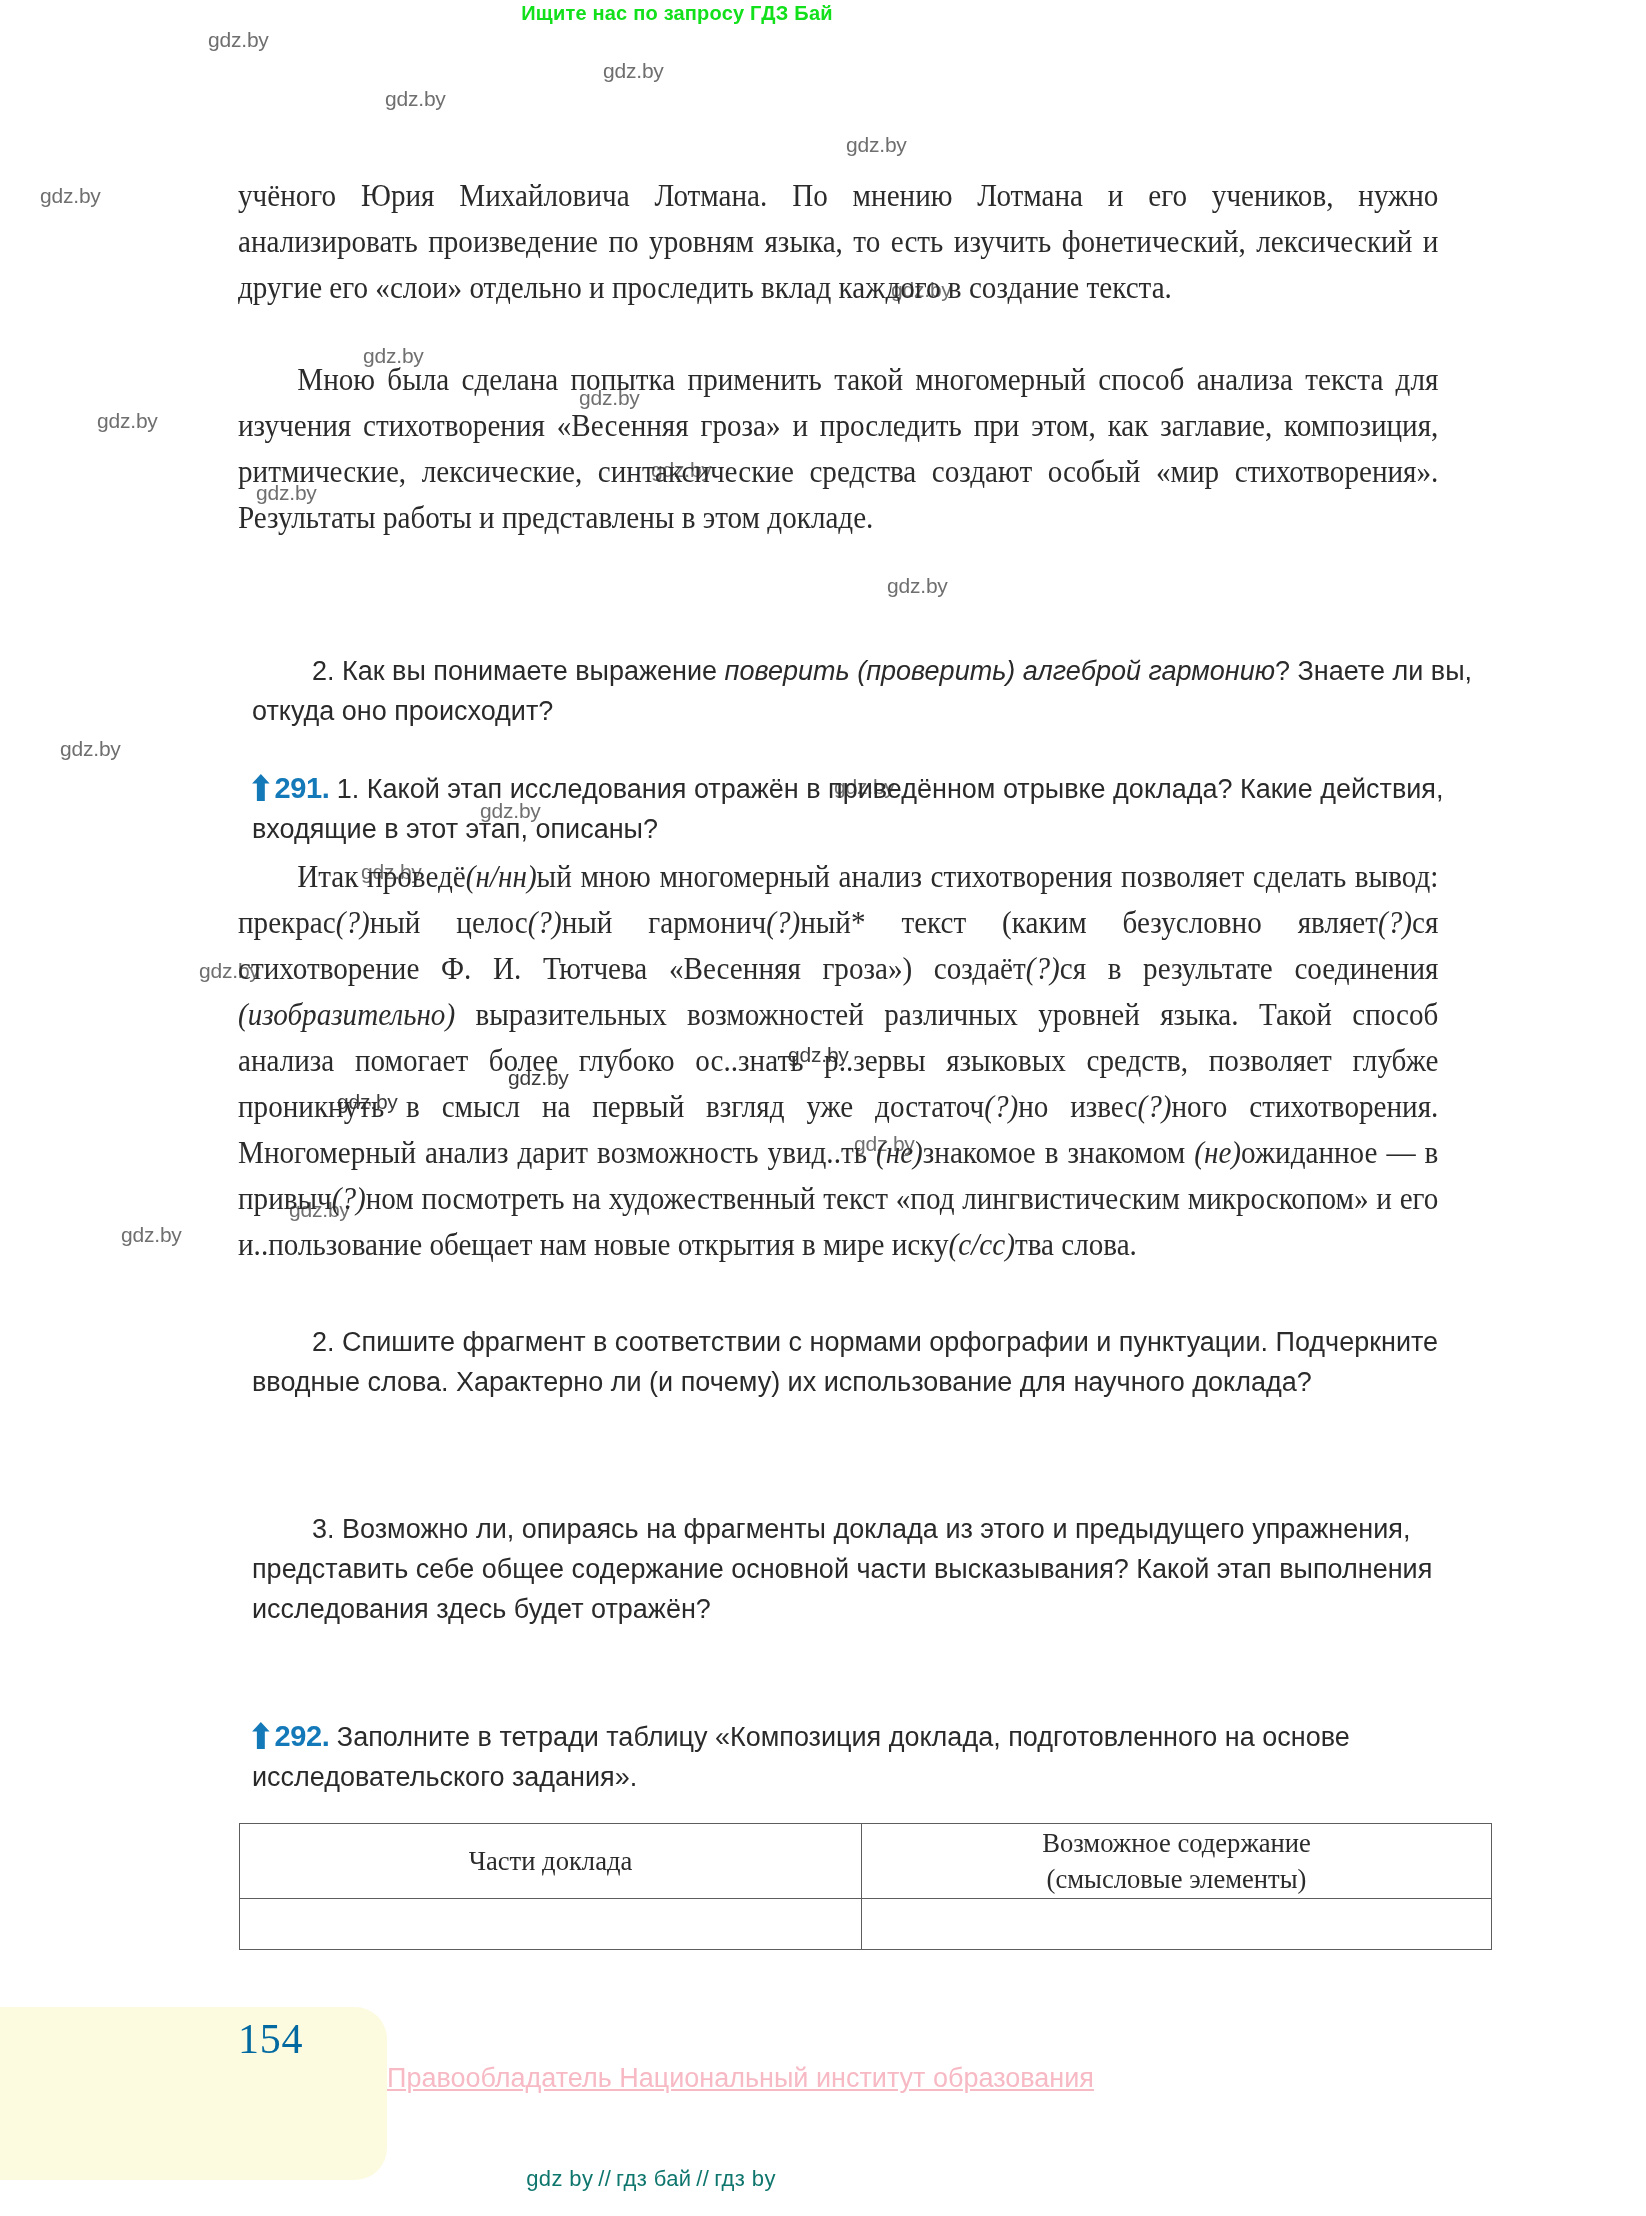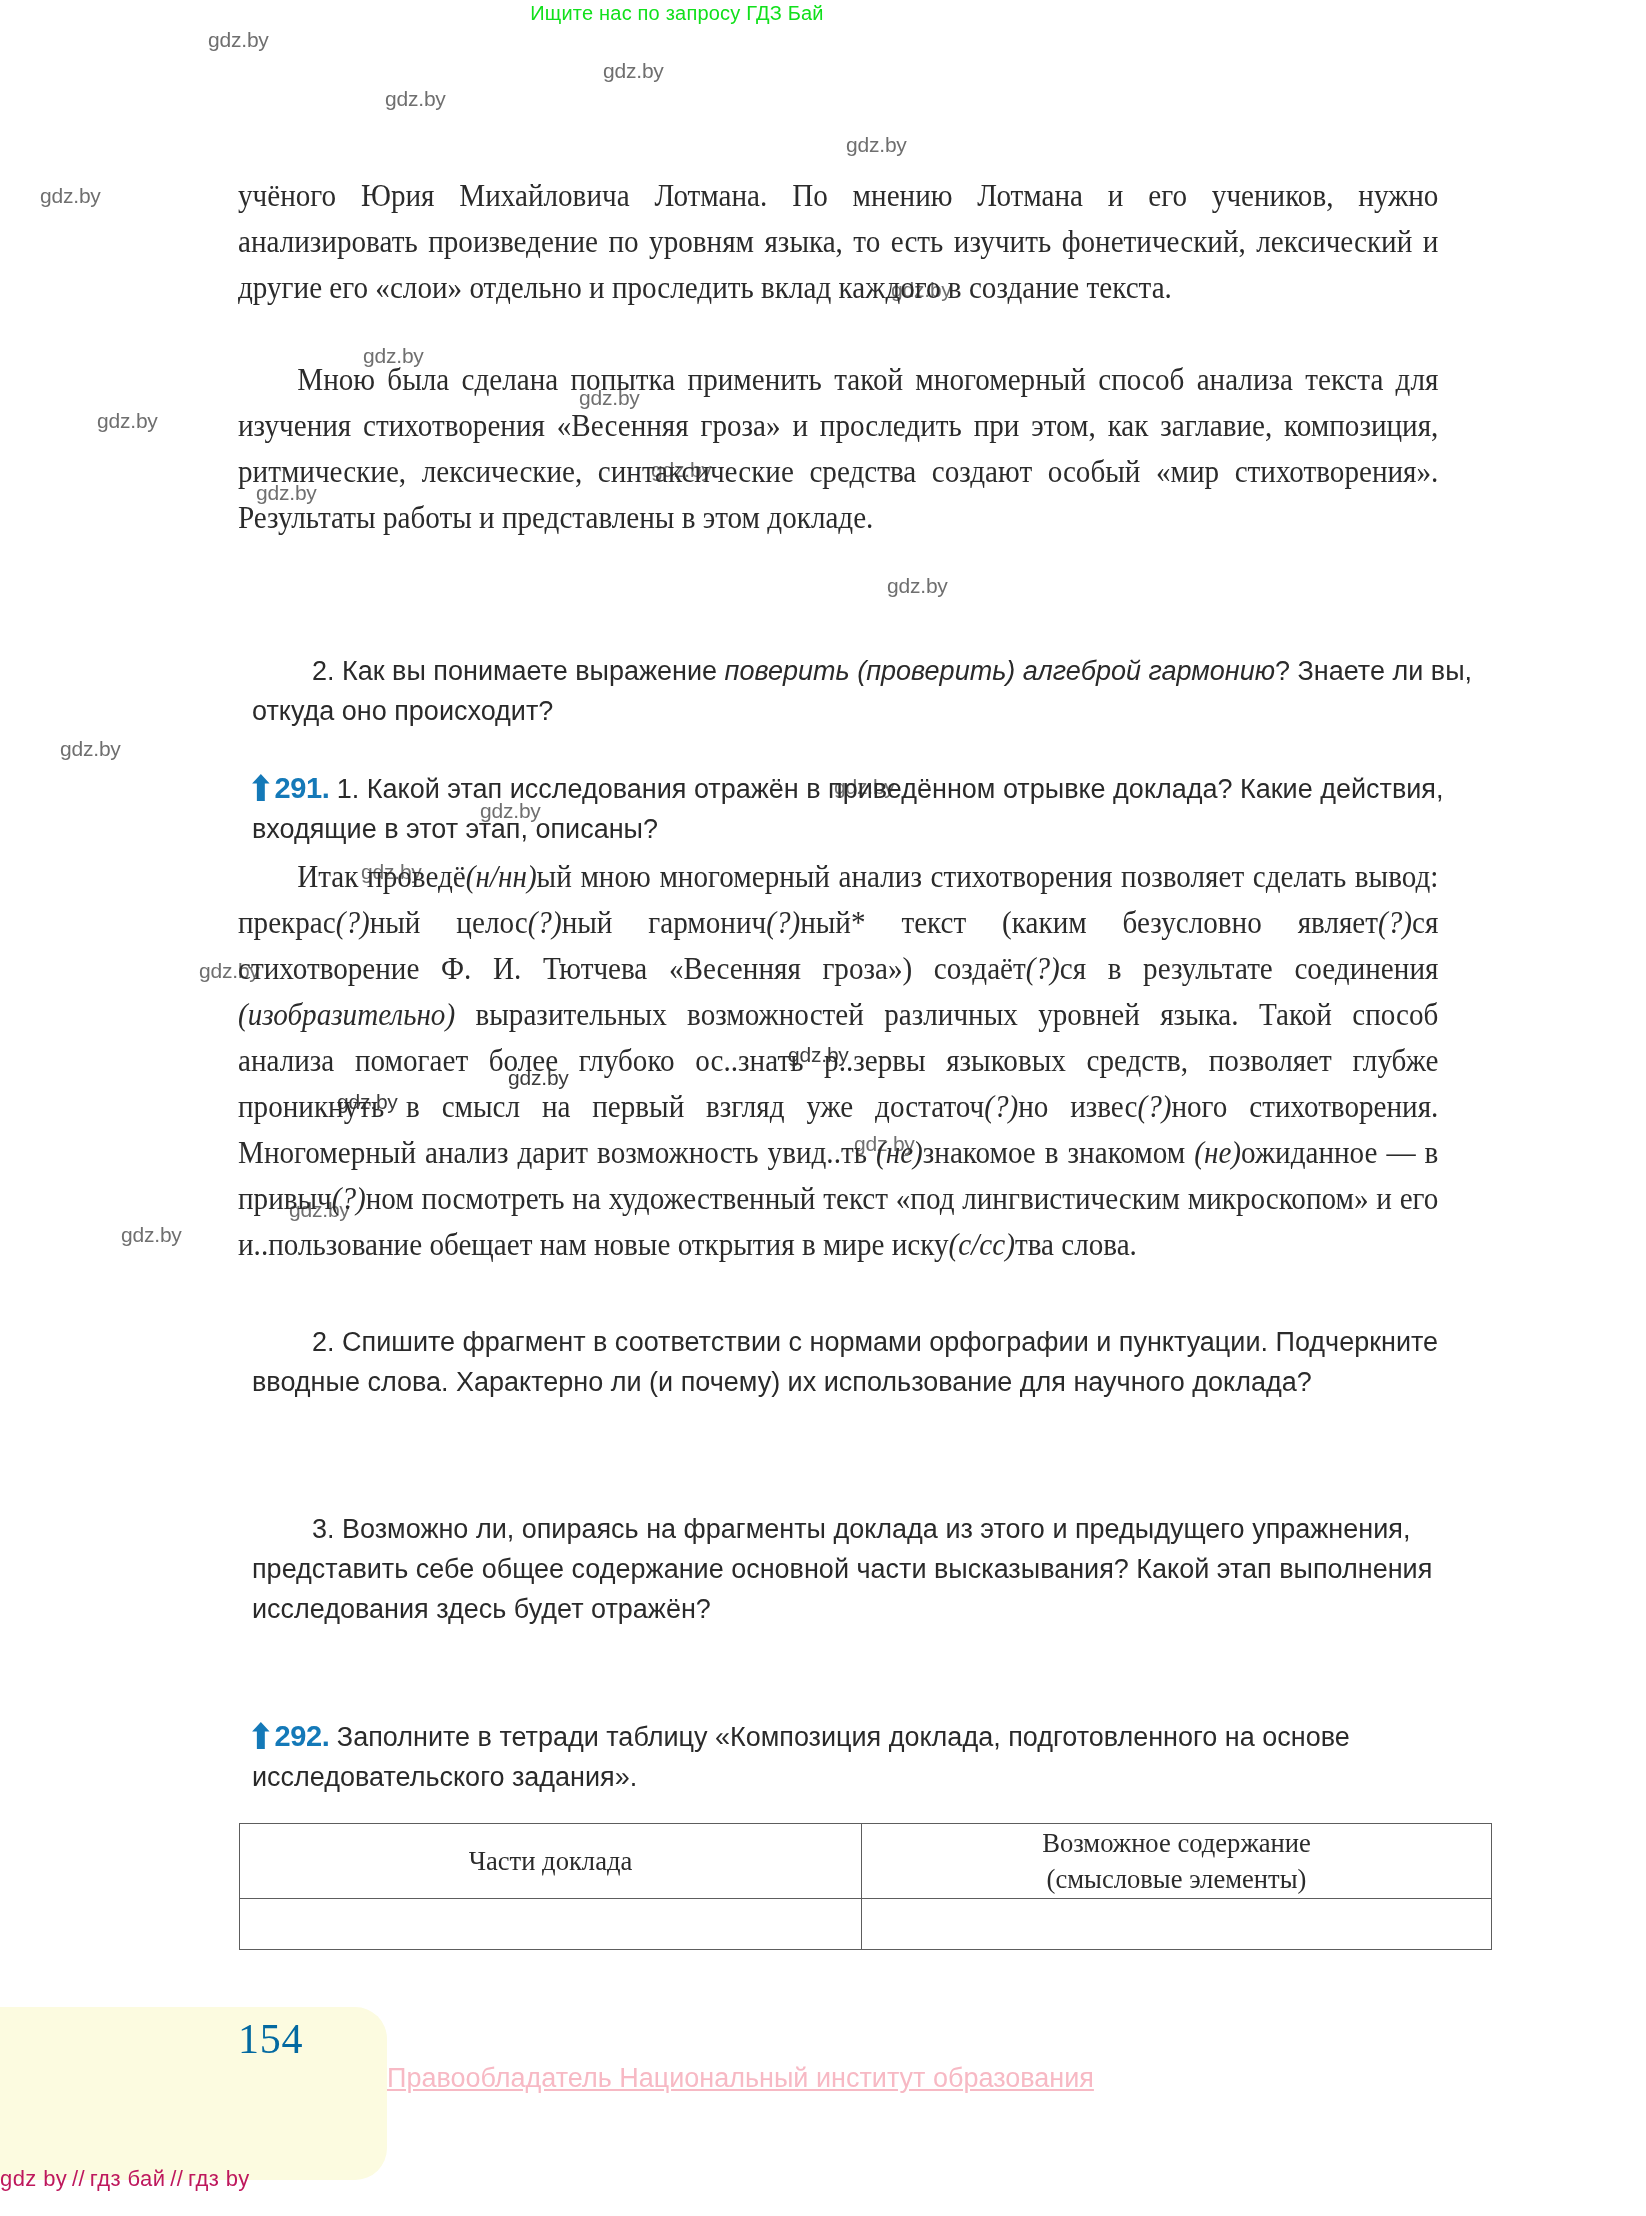--- a/index.html
+++ b/index.html
@@ -21,21 +21,21 @@
 
   
   .promo {
     position: absolute;
     top: 1.6px;
     left: 0;
     width: 1354px;
     text-align: center;
     font-family: "Liberation Sans", sans-serif;
     font-size: 20px;
-    font-weight: 400;
+    font-weight: 700;
     color: #11e01b;
     letter-spacing: 0.2px;
   }
 
   
   .wm {
     position: absolute;
     font-family: "Liberation Sans", sans-serif;
     font-size: 21px;
     color: #6f6f6f;
@@ -146,23 +146,24 @@
     text-decoration-color: #f7b9c4;
     white-space: nowrap;
   }
 
   
   .footer {
     position: absolute;
     left: 0;
     top: 2166px;
     width: 1302px;
+    text-align: center;
     font-family: "Liberation Sans", sans-serif;
     font-size: 22px;
-    color: #be185d;
+    color: #0f766e;
     letter-spacing: 0.4px;
   }
   .footer .sep { padding: 0 4.8px; }
 </style>
 </head>
 <body>
 
 <div id="page">
 
   <div class="promo">Ищите нас по запросу ГДЗ Бай</div>

